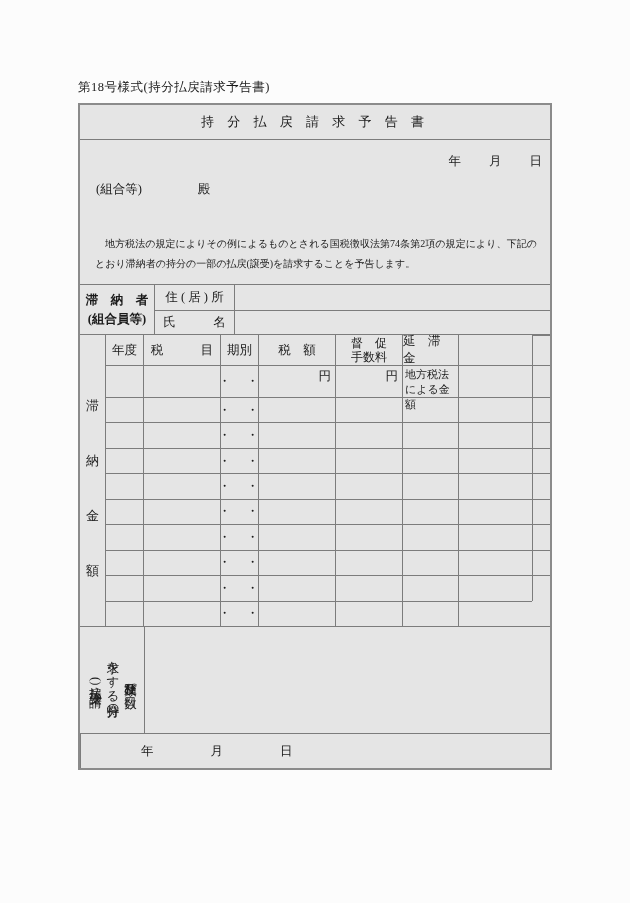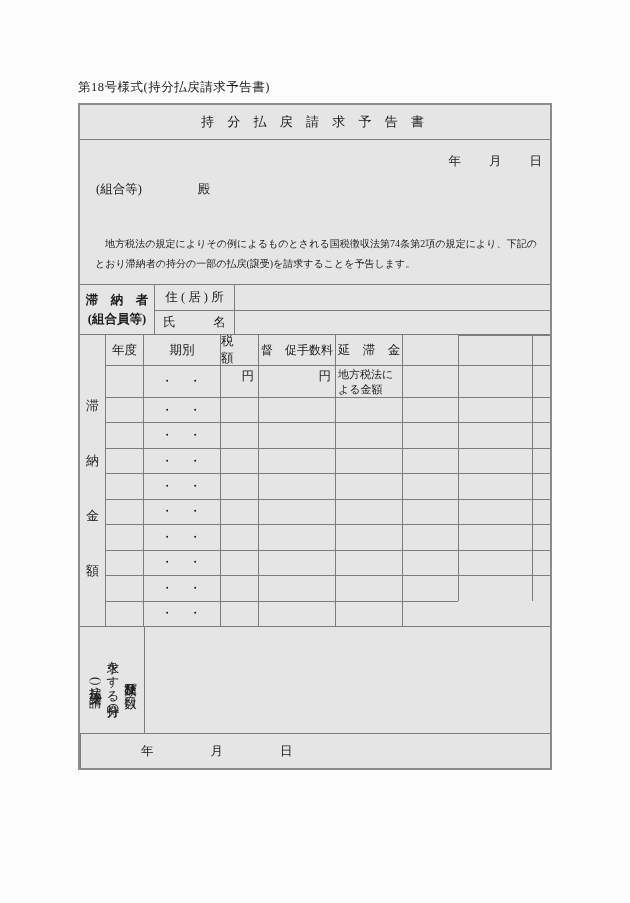--- a/index.html
+++ b/index.html
@@ -74,21 +74,21 @@
     grid-template-rows:30px 32px repeat(9, 1fr);
     font-size:12.5px;
   }
   .main-table > div { box-sizing:border-box; min-width:0; min-height:0; }
   .side-label {
     grid-column:1; grid-row:1/12;
     display:flex; flex-direction:column; align-items:center; justify-content:space-around;
     padding:44px 0 28px 0; font-size:13px;
   }
   .mt-h { display:flex; align-items:center; justify-content:center; text-align:left; }
-  .mt-h2 { display:flex; flex-direction:row; align-items:center; justify-content:center;
+  .mt-h2 { display:flex; flex-direction:column; align-items:center; justify-content:center;
            font-size:12px; line-height:14px; }
   .mt-c { display:flex; align-items:center; justify-content:center; }
   .dots { letter-spacing:2px; font-size:12px; }
   .yen { align-items:flex-start; justify-content:flex-end; padding:2px 4px 0 0; }
   .late-note {
     align-items:flex-start; justify-content:flex-start;
     font-size:11px; line-height:15px; padding:1px 2px; text-align:left;
   }
 
   
@@ -146,20 +146,21 @@
 
     <div class="main-table sec">
       <div class="side-label">
         <span>滞</span>
         <span>納</span>
         <span>金</span>
         <span>額</span>
       </div>
 
       <div class="bl mt-h">年度</div>
+      <div class="bl mt-h">税　　　目</div>
       <div class="bl mt-h">期別</div>
       <div class="bl mt-h">税　額</div>
       <div class="bl mt-h2">
         <div>督　促</div>
         <div>手数料</div>
       </div>
       <div class="bl mt-h">延　滞　金</div>
       <div class="bl mt-h"></div>
 
       <div class="bl bt mt-c"></div>

